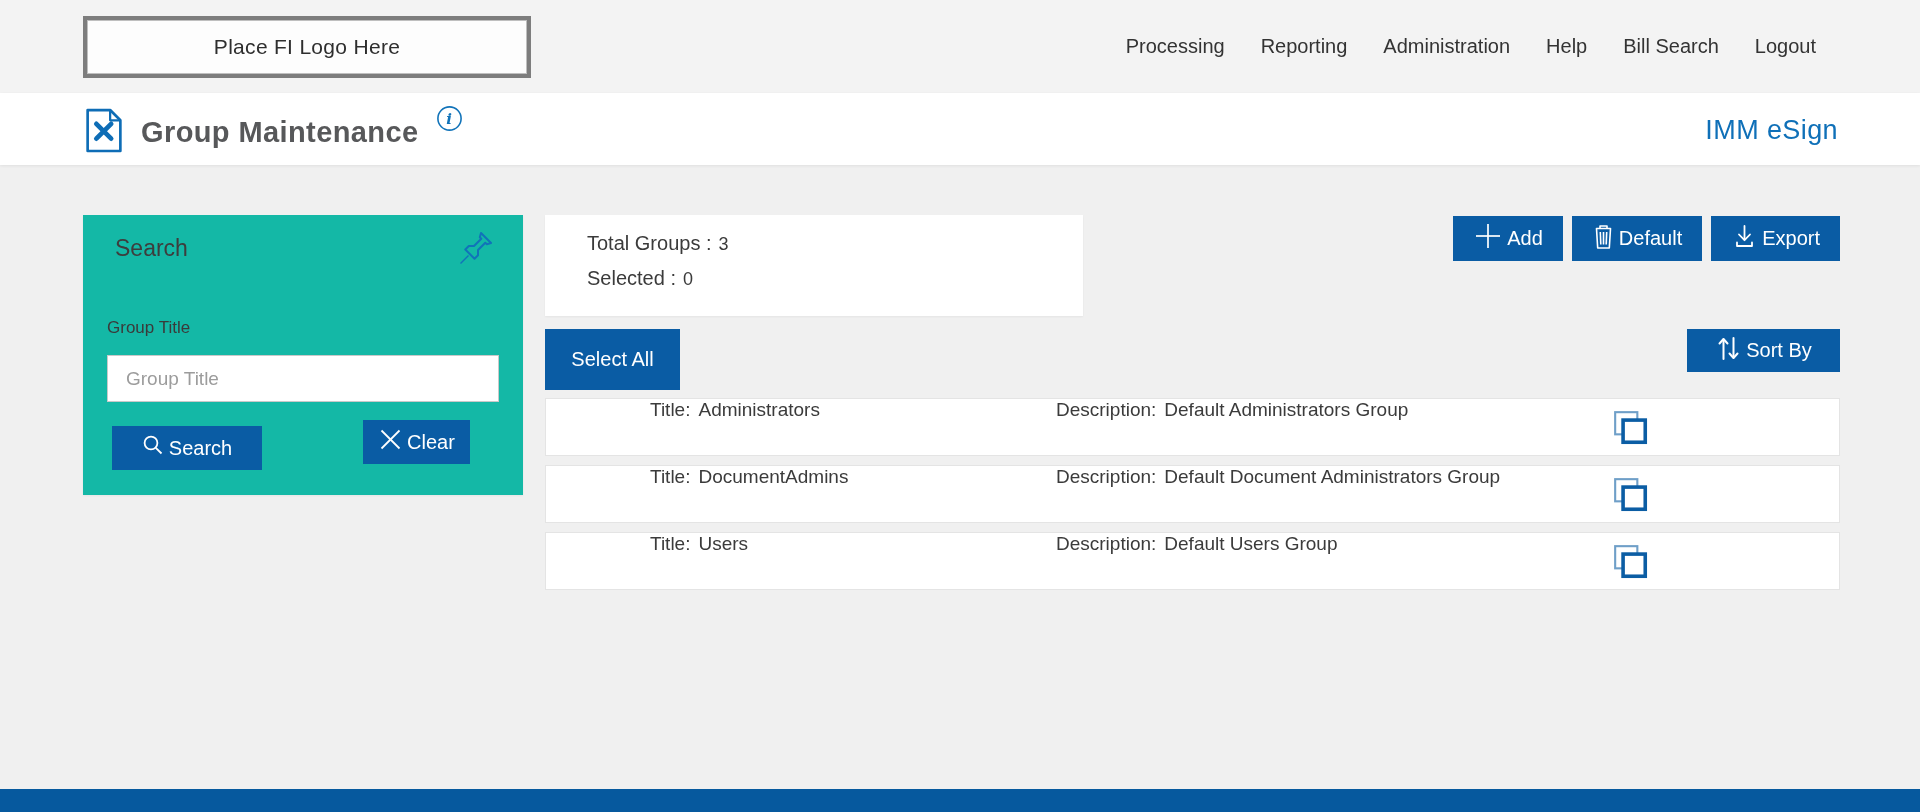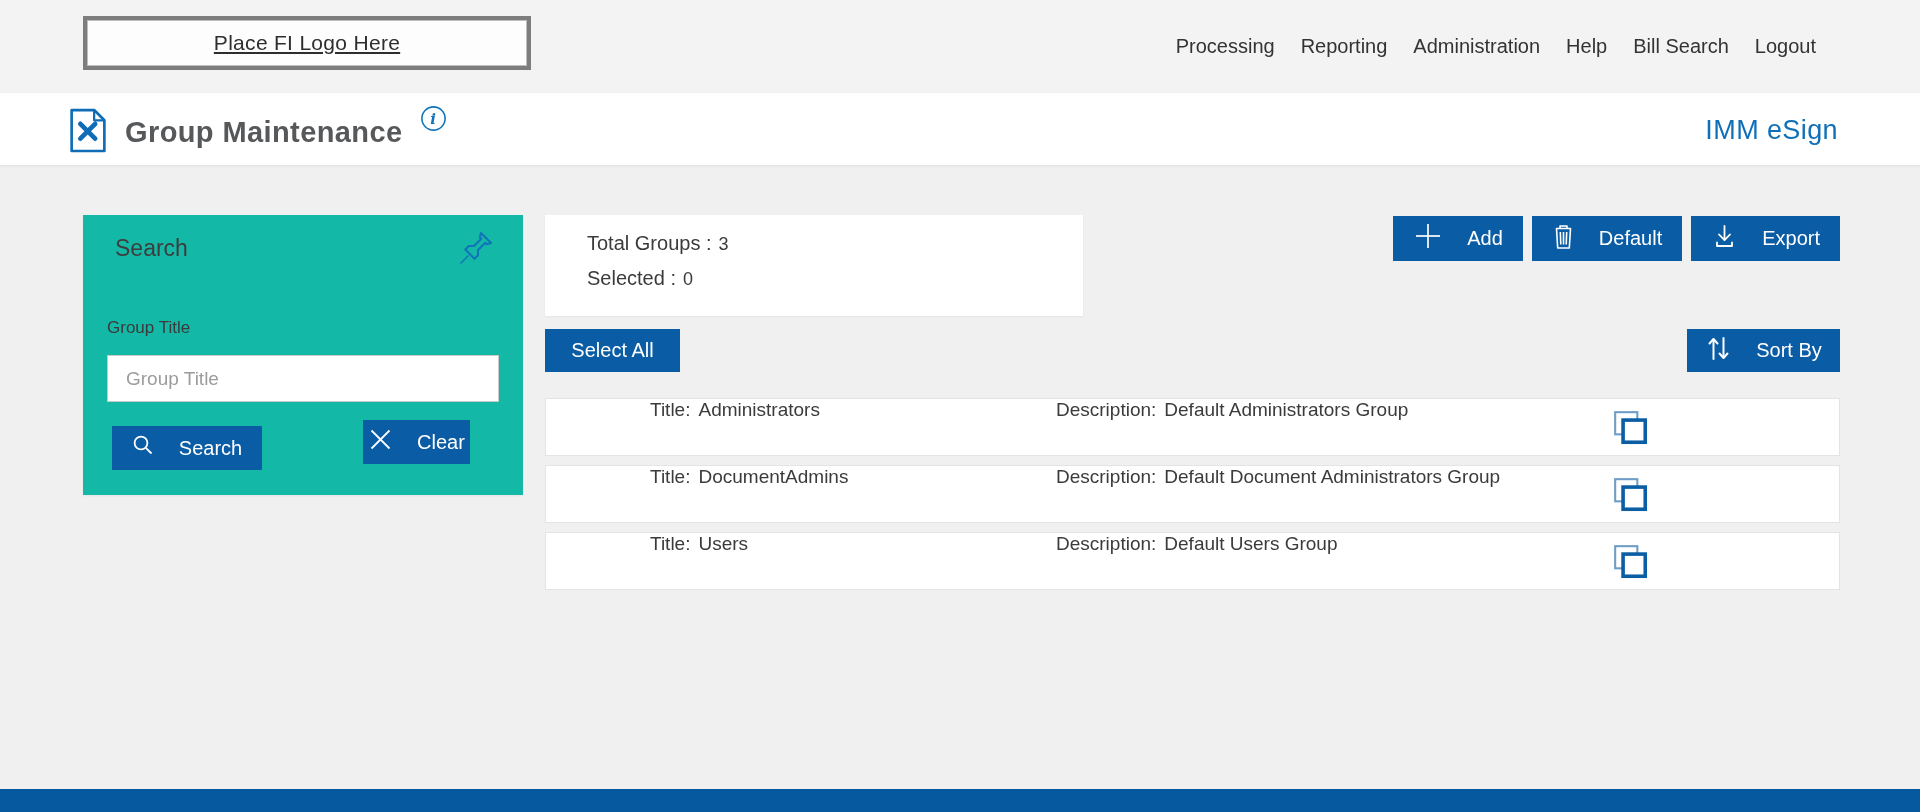--- a/index.html
+++ b/index.html
@@ -18,59 +18,59 @@
   }
 
   
   .topbar {
     position: absolute; left: 0; top: 0;
     width: 100%; height: 93px;
     background: #f3f3f3;
   }
   .logo-box {
     position: absolute; left: 83px; top: 16px;
-    width: 448px; height: 54px;
+    width: 448px; height: 62px;
     background: #fdfdfd;
     border: 4px solid #7d7d7d;
     box-shadow: inset 0 0 0 1px #bfbfbf;
     display: flex; align-items: center; justify-content: center;
-    font-size: 21px; color: #2e2e2e; letter-spacing: .3px; text-decoration: underline;
+    font-size: 21px; color: #2e2e2e; letter-spacing: .3px;
   }
   .nav {
     position: absolute; right: 104px; top: 0; height: 100%;
-    display: flex; align-items: center; gap: 26px;
+    display: flex; align-items: center; gap: 36px;
     font-size: 20px; color: #333333;
   }
   .nav span { cursor: pointer; white-space: nowrap; }
 
   
   .page-header {
     position: absolute; left: 0; top: 93px;
     width: 100%; height: 72px;
     background: #ffffff;
     box-shadow: 0 1px 3px rgba(0,0,0,.07);
   }
   .title-wrap {
-    position: absolute; left: 68px; top: 16px; height: 46px;
+    position: absolute; left: 84px; top: 16px; height: 46px;
     display: flex; align-items: center; gap: 17px;
   }
   .page-title { font-size: 29px; color: #57585a; letter-spacing: .4px; }
   .info-btn {
     align-self: flex-start; margin-top: -4px;
     background: none; border: none; cursor: pointer; line-height: 0;
   }
   .brand {
     position: absolute; right: 82px; top: 22px;
     font-size: 27px; color: #0f70b8; letter-spacing: .4px;
   }
 
   
   .btn {
     display: inline-flex; align-items: center; justify-content: center;
-    gap: 24px;
+    gap: 4px;
     background: var(--primary-button, #0a5ca4);
     color: #ffffff; font-size: 20px;
     border: none; cursor: pointer;
     font-family: inherit;
   }
   .btn svg { flex: 0 0 auto; }
 
   
   .search-card {
     position: absolute; left: 83px; top: 215px;
@@ -107,21 +107,21 @@
   .count-line.l1 { top: 17px; }
   .count-line.l2 { top: 52px; }
 
   
   .top-actions {
     position: absolute; right: 80px; top: 216px;
     display: flex; gap: 9px; height: 45px;
   }
   .top-actions .btn { padding: 0 20px; }
 
-  .select-all-btn { position: absolute; left: 545px; top: 329px; width: 135px; height: 43px; }
+  .select-all-btn { position: absolute; left: 545px; top: 329px; width: 135px; height: 61px; }
   .sort-btn { position: absolute; right: 80px; top: 329px; width: 153px; height: 43px; }
 
   
   .rows { position: absolute; left: 545px; top: 398px; width: 1295px; }
   .row {
     position: relative;
     height: 58px; margin-bottom: 9px;
     background: #ffffff; border: 1px solid #e4e4e4;
     cursor: pointer;
   }

